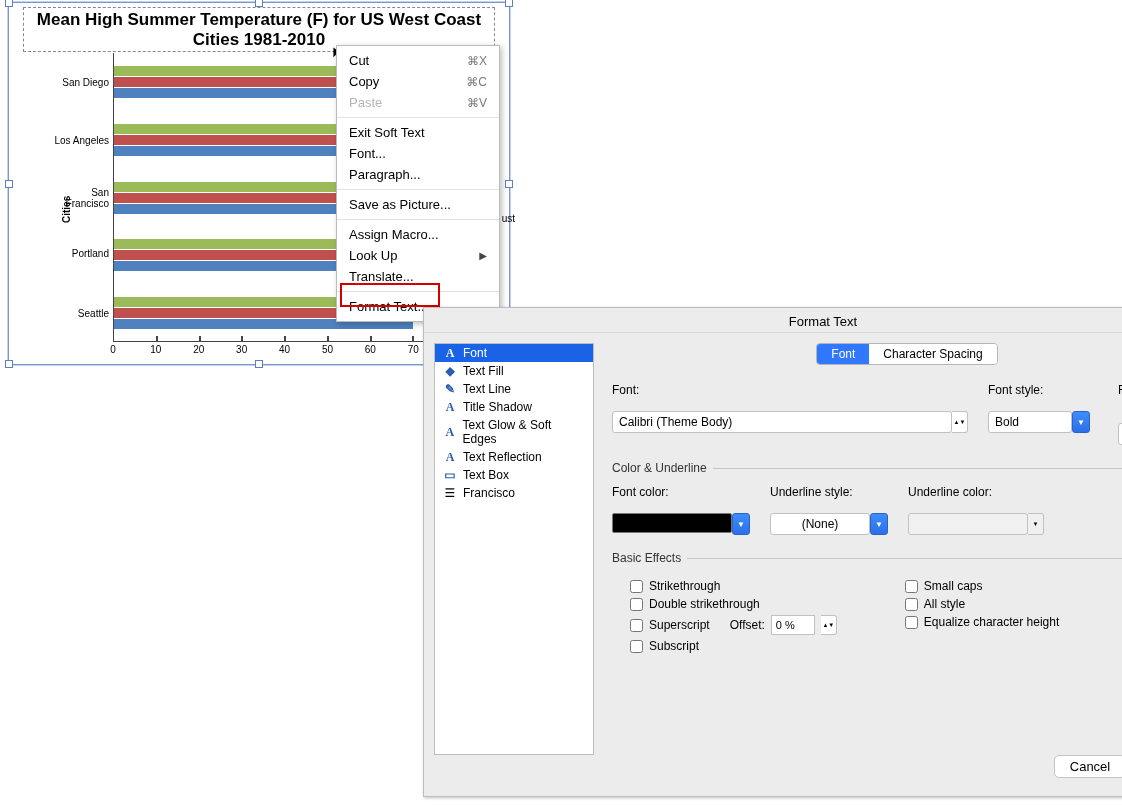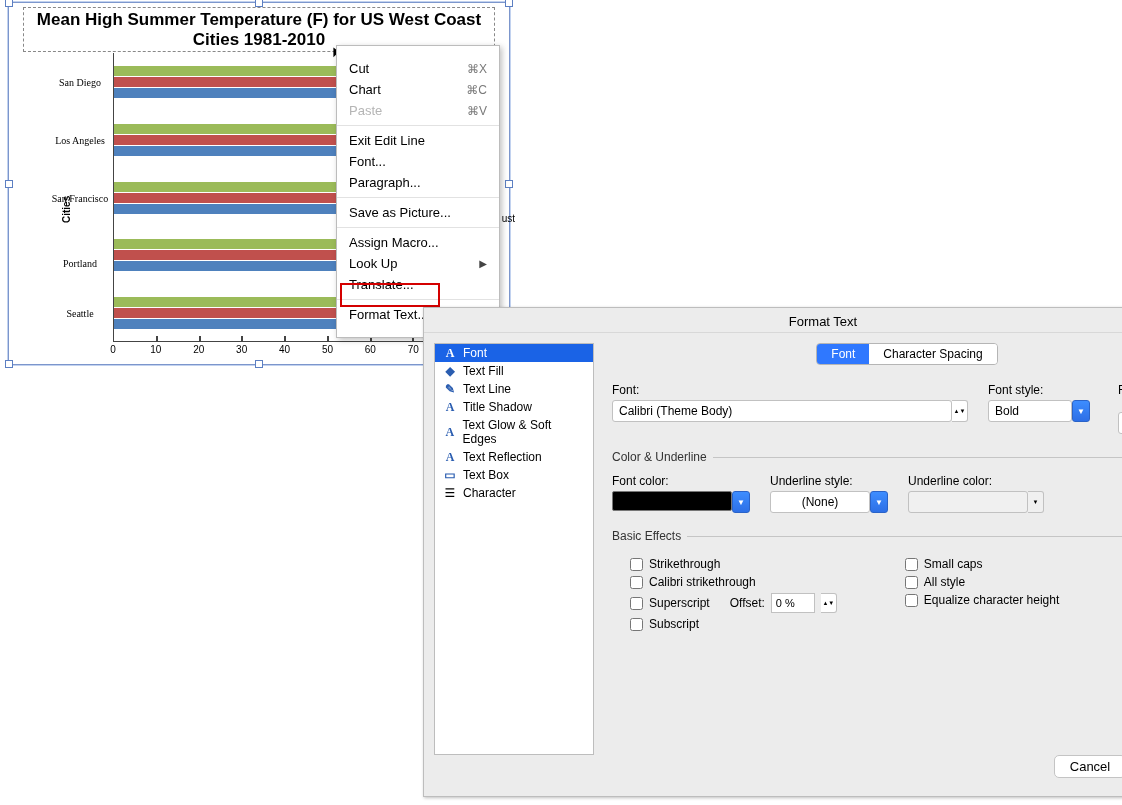--- a/index.html
+++ b/index.html
@@ -9,32 +9,32 @@
 .chart-wrap { position: absolute; left: 8px; top: 2px; width: 502px; height: 363px; border: 1px solid #7c96cc; box-shadow: 0 0 0 1px #c2d2ef; background: #fff; }
 .handle { position: absolute; width: 8px; height: 8px; background: #fff; border: 1px solid #5c7fc2; }
 .handle.tl { left: -4px; top: -4px; } .handle.tr { right: -4px; top: -4px; }
 .handle.bl { left: -4px; bottom: -4px; } .handle.br { right: -4px; bottom: -4px; }
 .handle.tm { left: 50%; top: -4px; margin-left: -4px; } .handle.bm { left: 50%; bottom: -4px; margin-left: -4px; }
 .handle.lm { left: -4px; top: 50%; margin-top: -4px; } .handle.rm { right: -4px; top: 50%; margin-top: -4px; }
 .chart-title { text-align: center; font-weight: bold; font-size: 17px; margin: 4px 14px 0; line-height: 1.15; border: 1px dashed #888; padding: 2px 4px; }
 .plot { position: absolute; left: 42px; top: 50px; right: 10px; bottom: 22px; }
 .ylabel-axis { position: absolute; left: 10px; top: 170px; transform: rotate(-90deg); transform-origin: left top; font-size: 10px; font-weight: bold; }
 .cats { position: absolute; left: 0; top: 0; width: 60px; height: 100%; }
-.cat { position: absolute; left: 0; font-size: 10px; text-align: center; width: 58px; transform: translateY(-50%); font-family: Liberation Serif, serif; }
+.cat { position: absolute; left: 0; font-size: 10px; text-align: right; width: 58px; transform: translateY(-50%); }
 .bars { position: absolute; left: 62px; top: 0; right: 0; bottom: 0; border-left: 1px solid #444; border-bottom: 1px solid #444; }
 .grid-v { position: absolute; top: 0; bottom: 0; width: 1px; border-left: 1px solid #444; }
 .xticks { position: absolute; left: 62px; right: 0; bottom: -16px; height: 14px; }
 .xtick { position: absolute; font-size: 10px; transform: translateX(-50%); }
 .bar { position: absolute; left: 0; height: 10px; }
 .leg { position: absolute; right: -16px; top: 160px; font-size: 10px; text-align: right; }
 .cursor { position: absolute; left: 332px; top: 46px; width: 14px; height: 14px; }
 .tooltip-small { position: absolute; left: 394px; top: 60px; font-size: 10px; background: #ffffe1; border: 1px solid #000; padding: 1px 3px; }
 
 
-.context-menu { position: absolute; left: 336px; top: 45px; width: 164px; background: #fff; border: 1px solid #bcbcbc; box-shadow: 2px 2px 6px rgba(0,0,0,.25); padding: 12px 0; font-size: 13px; }
+.context-menu { position: absolute; left: 336px; top: 45px; width: 164px; background: #fff; border: 1px solid #bcbcbc; box-shadow: 2px 2px 6px rgba(0,0,0,.25); padding: 4px 0; font-size: 13px; }
 .cm-item { display: flex; align-items: center; justify-content: space-between; padding: 3px 12px; cursor: default; }
 .cm-item.disabled { color: #b5b5b5; }
 .cm-sep { height: 1px; margin: 4px 0; background: #e2e2e2; }
 .cm-key { color: #7a7a7a; font-size: 12px; }
 .cm-arrow { font-size: 10px; color: #444; }
 .cm-highlight { position: absolute; left: 340px; top: 283px; width: 100px; height: 24px; border: 2px solid #d40000; pointer-events: none; }
 
 
 .dialog { position: absolute; left: 423px; top: 307px; width: 800px; height: 490px; background: #ececec; border: 1px solid #bdbdbd; box-shadow: 1px 1px 3px rgba(0,0,0,.25); }
 .dlg-title { text-align: center; font-size: 13px; padding: 6px 0 3px; border-bottom: 1px solid #d8d8d8; }
@@ -42,21 +42,21 @@
 .sidebar { width: 160px; margin: 10px 8px 0 10px; background: #fff; border: 1px solid #bdbdbd; overflow: hidden; }
 .sb-item { display: flex; align-items: center; gap: 6px; padding: 2px 8px; font-size: 12px; }
 .sb-item.sel { background: #1a63e6; color: #fff; }
 .sb-ico { width: 14px; height: 14px; display: inline-flex; align-items: center; justify-content: center; font-size: 12px; }
 .main { flex: 1; padding: 10px 20px 0 10px; font-size: 12px; }
 .seg { display: flex; justify-content: center; margin-bottom: 18px; }
 .seg-group { display: flex; border: 1px solid #b5b5b5; border-radius: 4px; overflow: hidden; }
 .seg-btn { padding: 3px 14px; font-size: 12px; background: #fff; border: none; }
 .seg-btn.active { background: #2f78ff; color: #fff; }
 .row { display: flex; gap: 20px; margin-bottom: 8px; }
-.field { display: flex; flex-direction: column; gap: 3px; }
+.field { display: flex; flex-direction: column; gap: 14px; }
 .field label { font-size: 12px; }
 .inp { display: flex; }
 .inp input, .inp select { height: 22px; font-size: 12px; border: 1px solid #c1c1c1; border-radius: 3px; padding: 0 6px; background: #fff; }
 .stepper { width: 16px; height: 22px; border: 1px solid #c1c1c1; border-left: none; border-radius: 0 3px 3px 0; background: #fff; display: inline-flex; flex-direction: column; font-size: 6px; align-items: center; justify-content: space-around; }
 .sel-blue { background: linear-gradient(#3d8dff,#2d6fe6); border: 1px solid #2a63c8; color: #fff; border-radius: 3px; width: 18px; height: 22px; display: inline-flex; align-items: center; justify-content: center; font-size: 8px; }
 .section-lbl { display: flex; align-items: center; gap: 6px; margin: 16px 0 10px; font-size: 12px; color: #333; }
 .section-lbl::after { content: ""; flex: 1; height: 1px; background: #c5c5c5; }
 .color-swatch { width: 120px; height: 20px; background: #000; border: 1px solid #777; border-radius: 2px; display: inline-block; }
 .chk-row { display: flex; align-items: center; gap: 6px; margin: 4px 0 4px 18px; font-size: 12px; }
 .footer { display: flex; justify-content: flex-end; gap: 10px; padding: 0 14px 12px; }
@@ -77,21 +77,21 @@
   <span class="handle br"></span>
 
   <div class="chart-title">Mean High Summer Temperature (F) for US West Coast Cities 1981-2010</div>
 
   <div class="plot">
     <div class="ylabel-axis">Cities</div>
     <div class="cats" id="cats">
         <div class="cat" style="top: 28.9px;">San Diego</div>
         <div class="cat" style="top: 86.7px;">Los Angeles</div>
         <div class="cat" style="top: 144.5px;">San Francisco</div>
-        <div class="cat" style="top: 210px;">Portland</div>
+        <div class="cat" style="top: 200px;">Portland</div>
         <div class="cat" style="top: 260.1px;">Seattle</div>
       </div>
     <div class="bars" id="bars">
         <div class="grid-v" style="left: calc(11.1111% - 1px); height: 6px; top: auto; bottom: -1px;"></div>
         <div class="grid-v" style="left: 11.1111%; border-left: 1px solid rgb(68, 68, 68); height: 6px; top: auto; bottom: -1px;"></div>
         <div class="grid-v" style="left: calc(22.2222% - 1px); height: 6px; top: auto; bottom: -1px;"></div>
         <div class="grid-v" style="left: 22.2222%; border-left: 1px solid rgb(68, 68, 68); height: 6px; top: auto; bottom: -1px;"></div>
         <div class="grid-v" style="left: calc(33.3333% - 1px); height: 6px; top: auto; bottom: -1px;"></div>
         <div class="grid-v" style="left: 33.3333%; border-left: 1px solid rgb(68, 68, 68); height: 6px; top: auto; bottom: -1px;"></div>
         <div class="grid-v" style="left: calc(44.4444% - 1px); height: 6px; top: auto; bottom: -1px;"></div>
@@ -142,30 +142,30 @@
     <path d="M2 2 L2 16 L6 12 L9 18 L12 17 L9 11 L14 11 Z" fill="#000"></path>
   </svg>
 <div class="tooltip-small">Chart Title</div>
 
 <div class="context-menu">
   <div class="cm-item">
       <span>Cut</span>
       <span class="cm-key">⌘X</span>
     </div>
   <div class="cm-item">
-      <span>Chart</span>
+      <span>Copy</span>
       <span class="cm-key">⌘C</span>
     </div>
   <div class="cm-item disabled">
       <span>Paste</span>
       <span class="cm-key">⌘V</span>
     </div>
   <div class="cm-sep"></div>
   <div class="cm-item">
-      <span>Exit Edit Line</span>
+      <span>Exit Soft Text</span>
     </div>
   <div class="cm-item">
       <span>Font...</span>
     </div>
   <div class="cm-item">
       <span>Paragraph...</span>
     </div>
   <div class="cm-sep"></div>
   <div class="cm-item">
       <span>Save as Picture...</span>
@@ -215,21 +215,21 @@
         <div class="sb-item">
           <span class="sb-ico" style="color: rgb(42, 93, 176); font-weight: bold; font-family: serif;">A</span>
           <span>Text Reflection</span>
         </div>
         <div class="sb-item">
           <span class="sb-ico" style="color: rgb(42, 93, 176); font-weight: bold; font-family: serif;">▭</span>
           <span>Text Box</span>
         </div>
         <div class="sb-item">
           <span class="sb-ico">☰</span>
-          <span>Character</span>
+          <span>Francisco</span>
         </div>
       </div>
     <div class="main">
       <div class="seg">
         <div class="seg-group">
           <button class="seg-btn active">Font</button>
           <button class="seg-btn">Character Spacing</button>
         </div>
       </div>
 
@@ -284,21 +284,21 @@
 
       <div class="section-lbl">Basic Effects</div>
       <div style="display:flex;gap:50px">
         <div>
           <div class="chk-row">
               <input type="checkbox" style="">
               <span>Strikethrough</span>
             </div>
           <div class="chk-row">
               <input type="checkbox" style="">
-              <span>Calibri strikethrough</span>
+              <span>Double strikethrough</span>
             </div>
           <div class="chk-row">
               <input type="checkbox" style="">
               <span>Superscript</span>
             <span style="margin-left:14px">Offset:</span>
             <input style="width: 44px; height: 20px; border: 1px solid rgb(193, 193, 193); font-size: 11px; padding: 0px 4px;" value="0 %">
             <span class="stepper" style="height:20px">▲▼</span>
           </div>
           <div class="chk-row">
               <input type="checkbox" style="">

